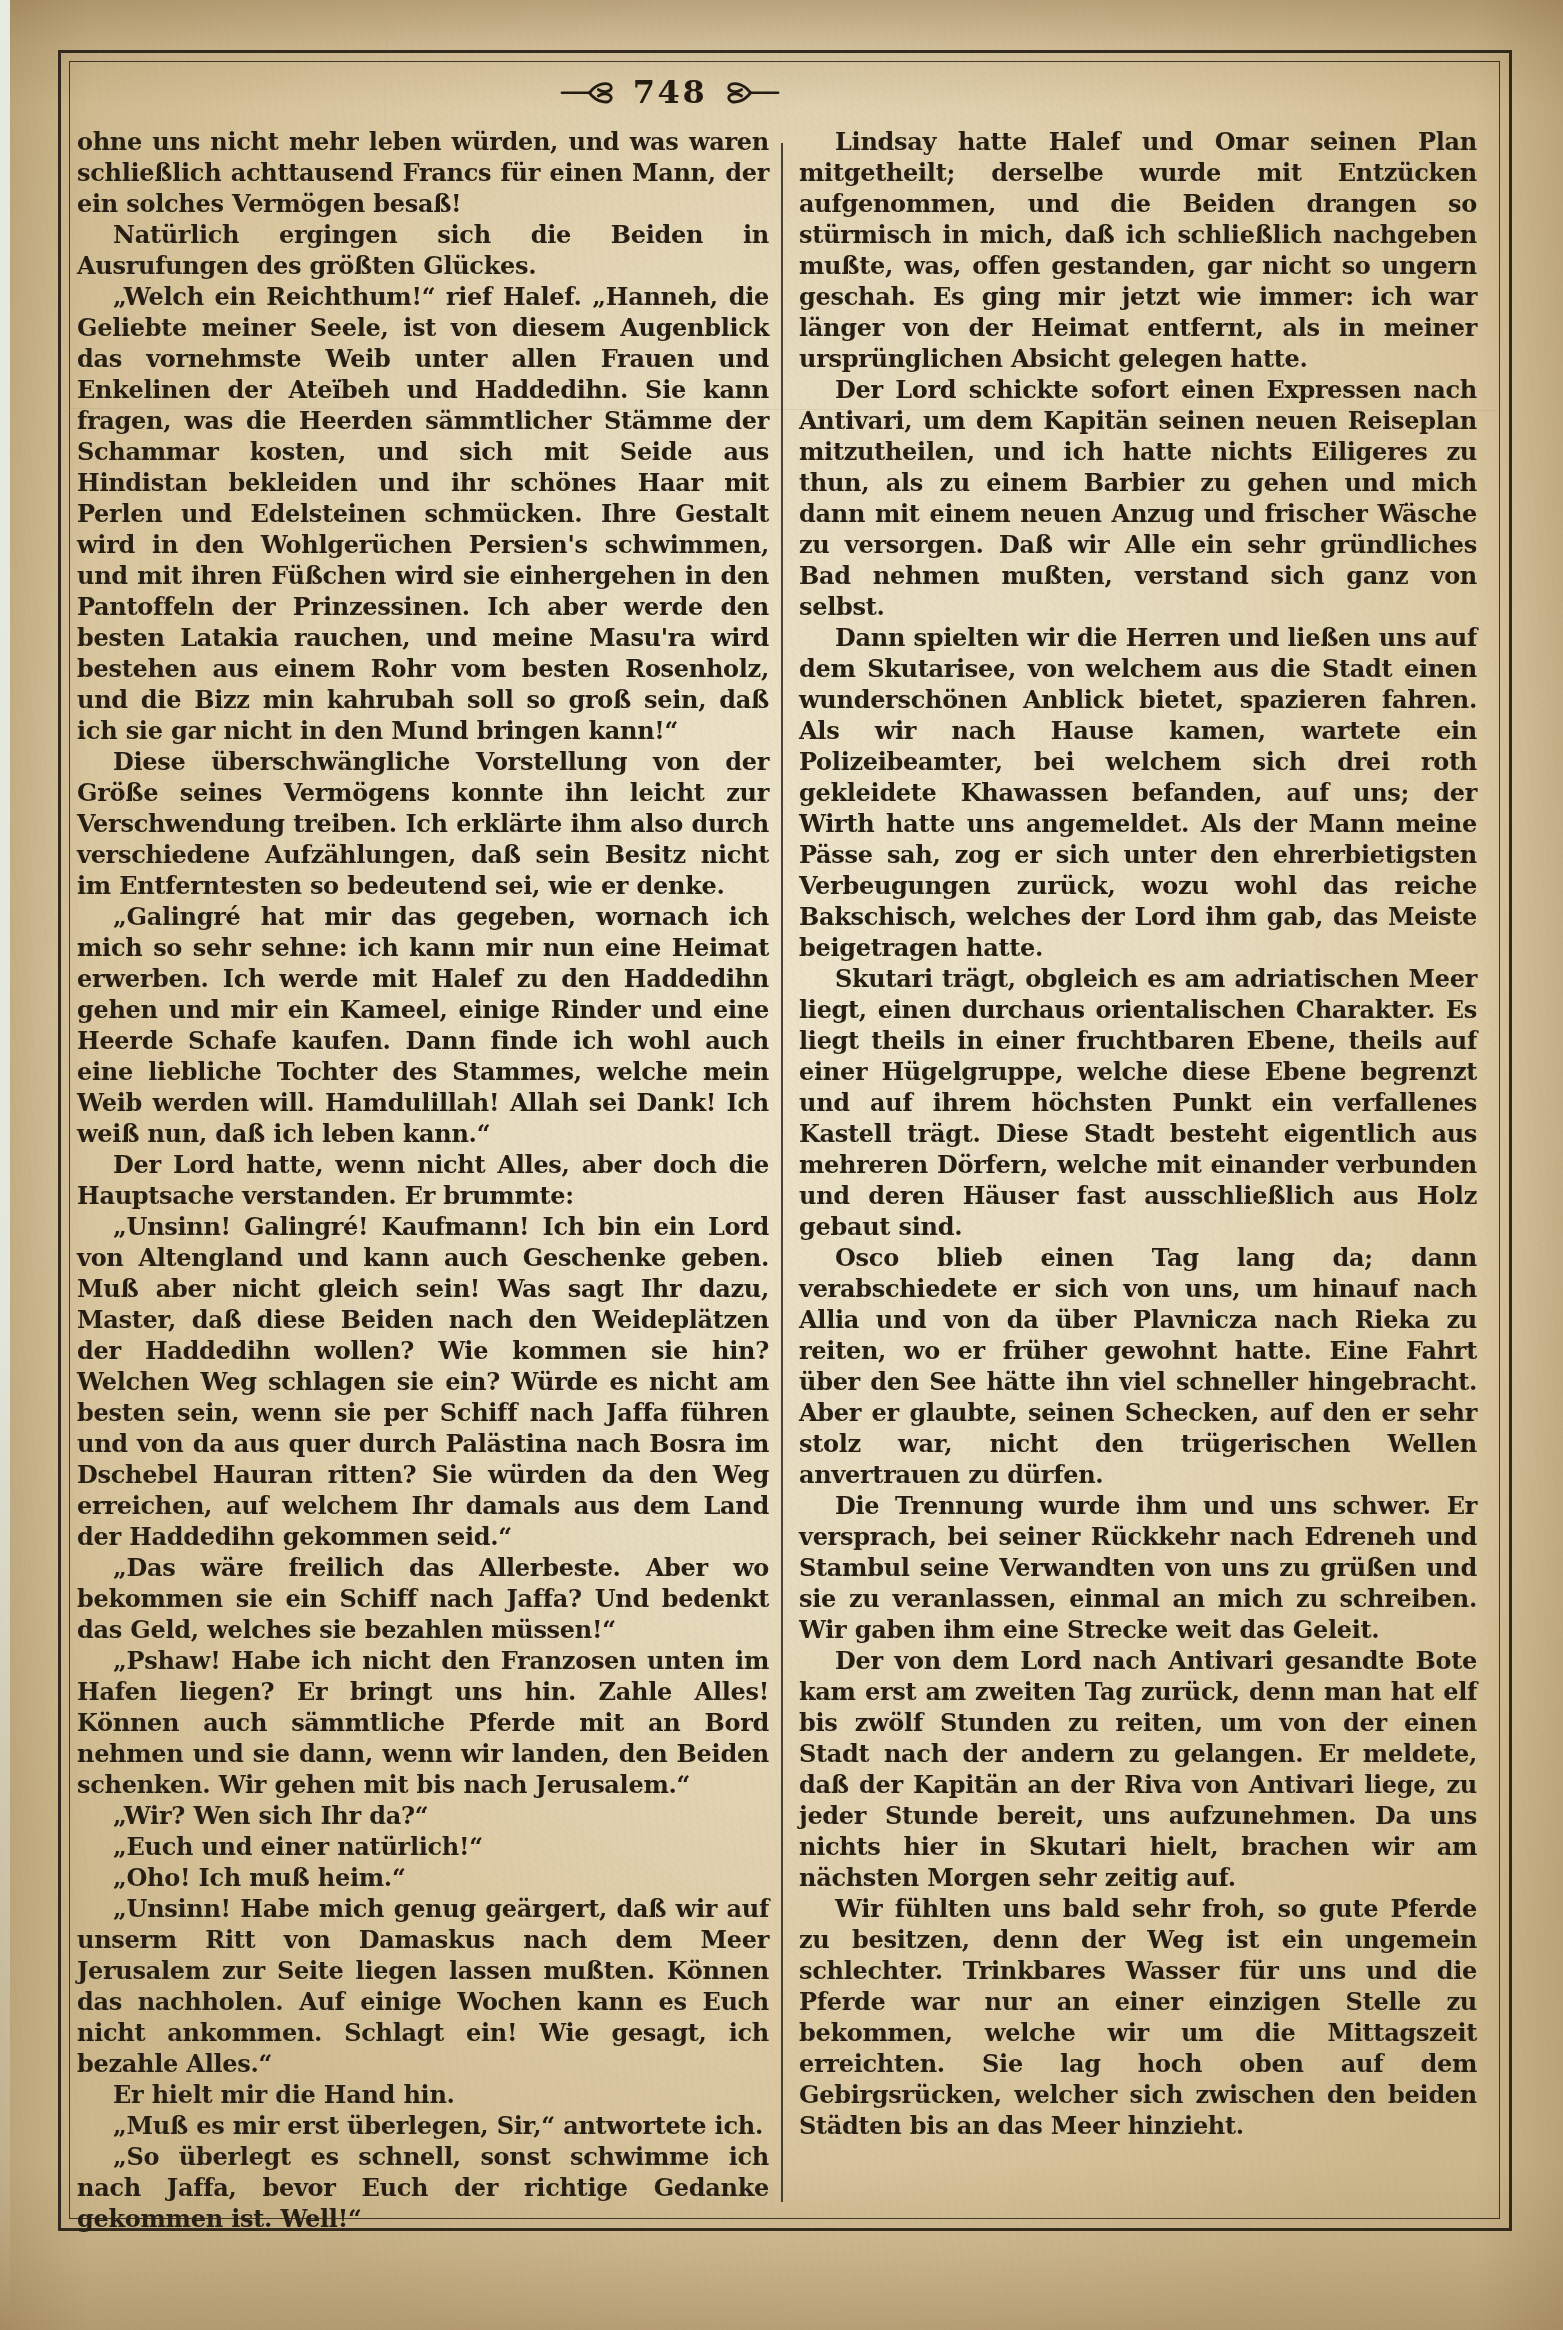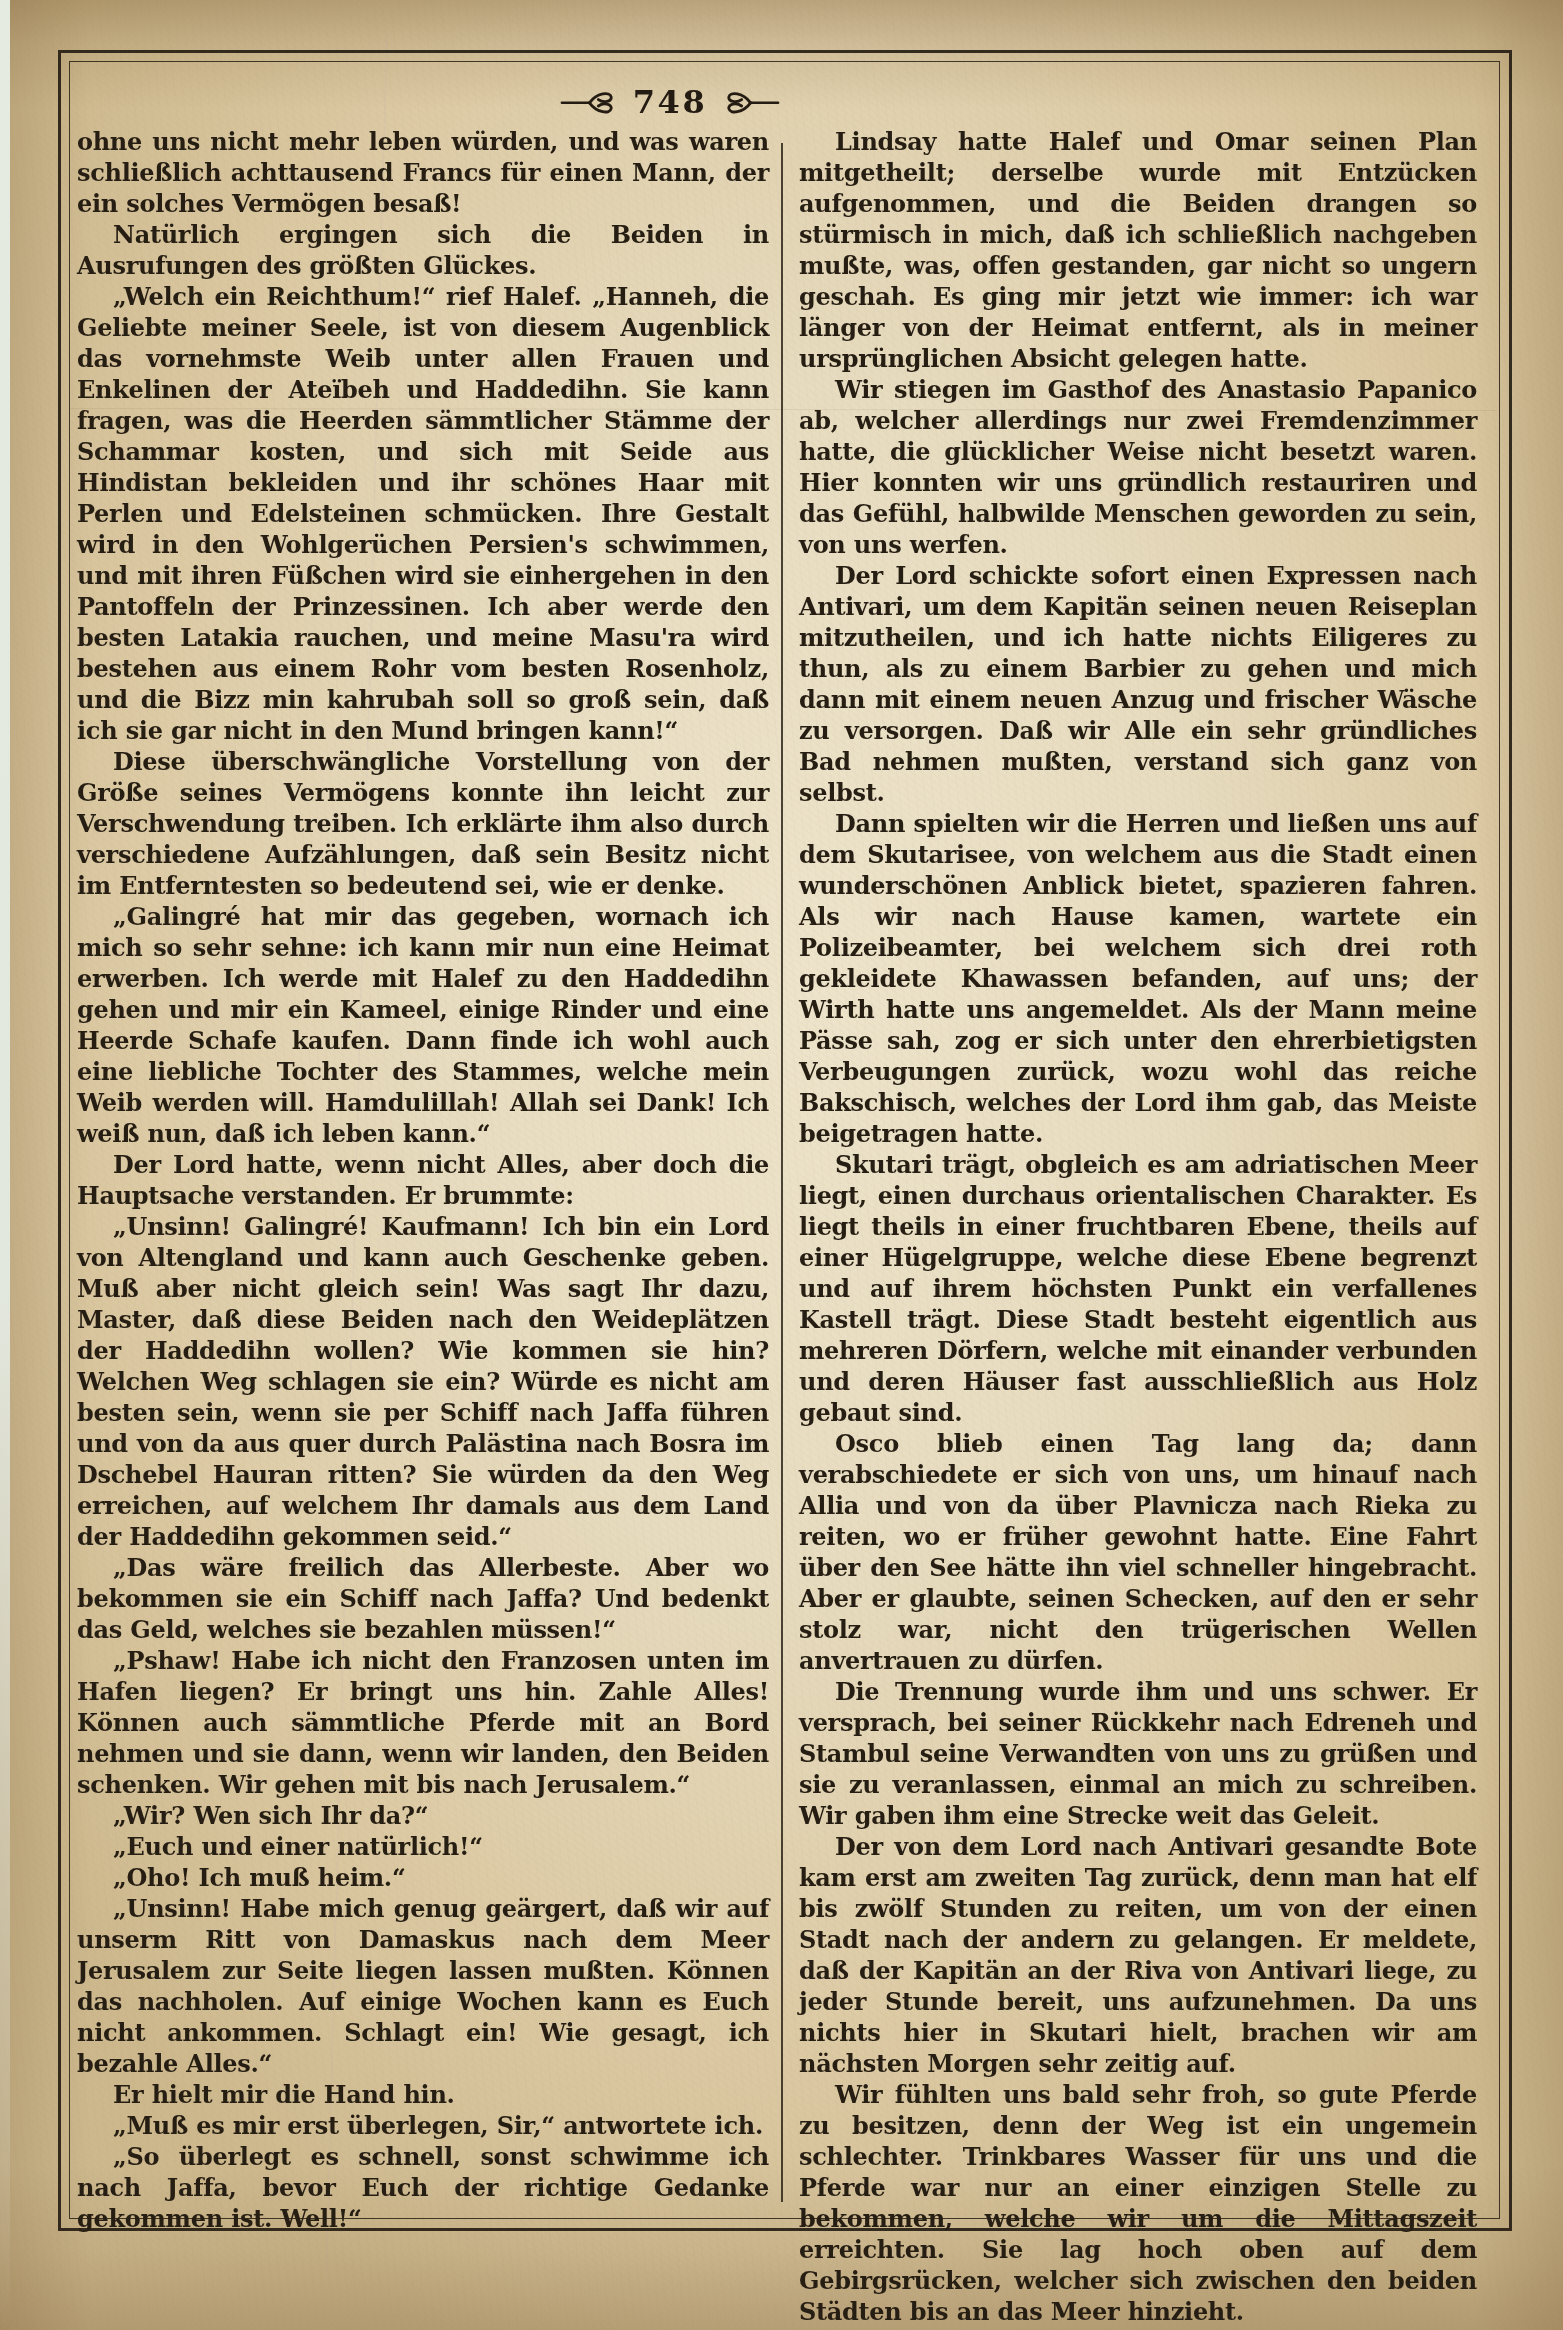--- a/index.html
+++ b/index.html
@@ -44,21 +44,21 @@
   .frame-outer{
     position:absolute;left:58px;top:50px;width:1454px;height:2181px;
     border:3.2px solid rgba(38,30,19,.92);box-sizing:border-box;
   }
   .frame-inner{
     position:absolute;left:69px;top:61px;width:1431px;height:2158px;
     border:1.9px solid rgba(38,30,19,.85);box-sizing:border-box;
   }
   
   .folio{
-    position:absolute;left:0;top:82px;width:1340px;height:41px;
+    position:absolute;left:0;top:72px;width:1340px;height:41px;
     display:flex;align-items:center;justify-content:center;gap:18px;
     color:#241c12;
   }
   .folio .num{
     font-size:32px;font-weight:bold;letter-spacing:2.6px;line-height:1;
     transform:translateY(-1.3px);
   }
   .folio svg{display:block;}
   
   .col{
@@ -122,21 +122,20 @@
     <p class="para">„Euch und einer natürlich!“</p>
     <p class="para">„Oho! Ich muß heim.“</p>
     <p class="para">„Unsinn! Habe mich genug geärgert, daß wir auf unserm Ritt von Damaskus nach dem Meer Jerusalem zur Seite liegen lassen mußten. Können das nachholen. Auf einige Wochen kann es Euch nicht ankommen. Schlagt ein! Wie gesagt, ich bezahle Alles.“</p>
     <p class="para">Er hielt mir die Hand hin.</p>
     <p class="para">„Muß es mir erst überlegen, Sir,“ antwortete ich.</p>
     <p class="para">„So überlegt es schnell, sonst schwimme ich nach Jaffa, bevor Euch der richtige Gedanke gekommen ist. Well!“</p>
   </div>
 <div class="column-rule"></div>
 <div class="col col-right">
     <p class="para">Lindsay hatte Halef und Omar seinen Plan mitgetheilt; derselbe wurde mit Entzücken aufgenommen, und die Beiden drangen so stürmisch in mich, daß ich schließlich nachgeben mußte, was, offen gestanden, gar nicht so ungern geschah. Es ging mir jetzt wie immer: ich war länger von der Heimat entfernt, als in meiner ursprünglichen Absicht gelegen hatte.</p>
-    <p class="para">Wir stiegen im Gasthof des Anastasio Papanico ab, welcher allerdings nur zwei Fremdenzimmer hatte, die glücklicher Weise nicht besetzt waren. Hier konnten wir uns gründlich restauriren und das Gefühl, halbwilde Menschen geworden zu sein, von uns werfen.</p>
     <p class="para">Der Lord schickte sofort einen Expressen nach Antivari, um dem Kapitän seinen neuen Reiseplan mitzutheilen, und ich hatte nichts Eiligeres zu thun, als zu einem Barbier zu gehen und mich dann mit einem neuen Anzug und frischer Wäsche zu versorgen. Daß wir Alle ein sehr gründliches Bad nehmen mußten, verstand sich ganz von selbst.</p>
     <p class="para">Dann spielten wir die Herren und ließen uns auf dem Skutarisee, von welchem aus die Stadt einen wunderschönen Anblick bietet, spazieren fahren. Als wir nach Hause kamen, wartete ein Polizeibeamter, bei welchem sich drei roth gekleidete Khawassen befanden, auf uns; der Wirth hatte uns angemeldet. Als der Mann meine Pässe sah, zog er sich unter den ehrerbietigsten Verbeugungen zurück, wozu wohl das reiche Bakschisch, welches der Lord ihm gab, das Meiste beigetragen hatte.</p>
     <p class="para">Skutari trägt, obgleich es am adriatischen Meer liegt, einen durchaus orientalischen Charakter. Es liegt theils in einer fruchtbaren Ebene, theils auf einer Hügelgruppe, welche diese Ebene begrenzt und auf ihrem höchsten Punkt ein verfallenes Kastell trägt. Diese Stadt besteht eigentlich aus mehreren Dörfern, welche mit einander verbunden und deren Häuser fast ausschließlich aus Holz gebaut sind.</p>
     <p class="para">Osco blieb einen Tag lang da; dann verabschiedete er sich von uns, um hinauf nach Allia und von da über Plavnicza nach Rieka zu reiten, wo er früher gewohnt hatte. Eine Fahrt über den See hätte ihn viel schneller hingebracht. Aber er glaubte, seinen Schecken, auf den er sehr stolz war, nicht den trügerischen Wellen anvertrauen zu dürfen.</p>
     <p class="para">Die Trennung wurde ihm und uns schwer. Er versprach, bei seiner Rückkehr nach Edreneh und Stambul seine Verwandten von uns zu grüßen und sie zu veranlassen, einmal an mich zu schreiben. Wir gaben ihm eine Strecke weit das Geleit.</p>
     <p class="para">Der von dem Lord nach Antivari gesandte Bote kam erst am zweiten Tag zurück, denn man hat elf bis zwölf Stunden zu reiten, um von der einen Stadt nach der andern zu gelangen. Er meldete, daß der Kapitän an der Riva von Antivari liege, zu jeder Stunde bereit, uns aufzunehmen. Da uns nichts hier in Skutari hielt, brachen wir am nächsten Morgen sehr zeitig auf.</p>
     <p class="para">Wir fühlten uns bald sehr froh, so gute Pferde zu besitzen, denn der Weg ist ein ungemein schlechter. Trinkbares Wasser für uns und die Pferde war nur an einer einzigen Stelle zu bekommen, welche wir um die Mittagszeit erreichten. Sie lag hoch oben auf dem Gebirgsrücken, welcher sich zwischen den beiden Städten bis an das Meer hinzieht.</p>
   </div>
 
 

